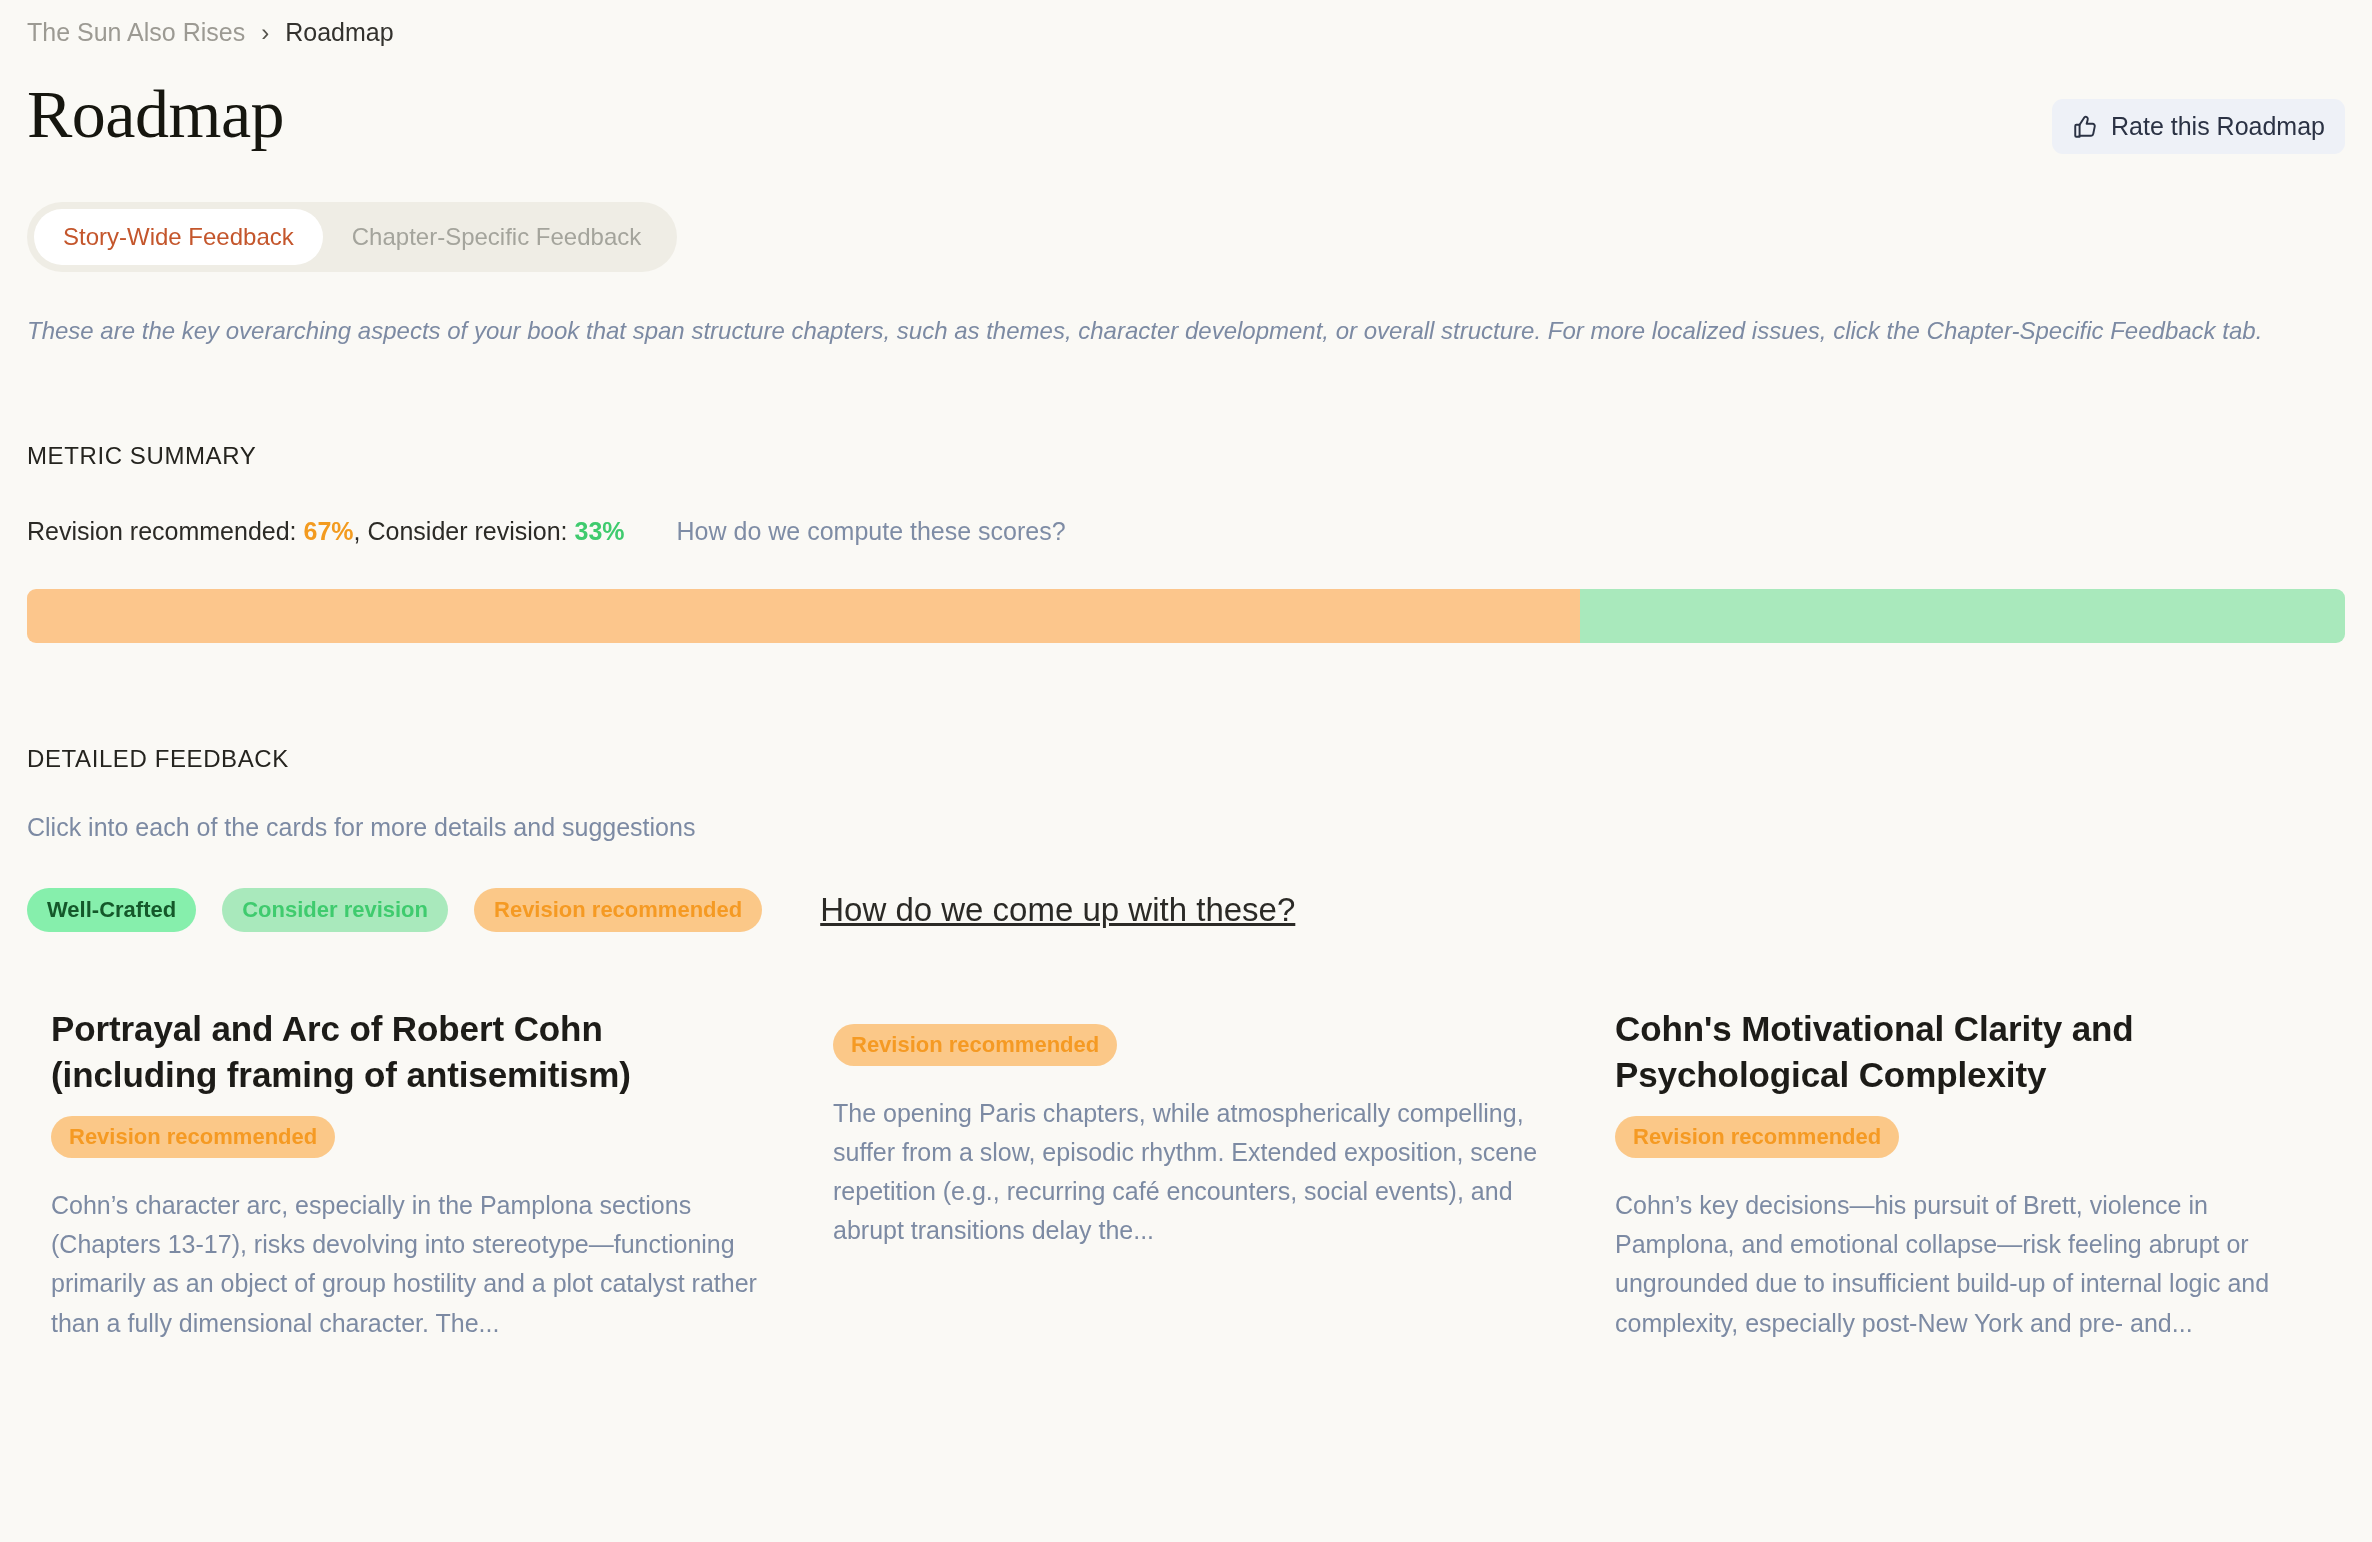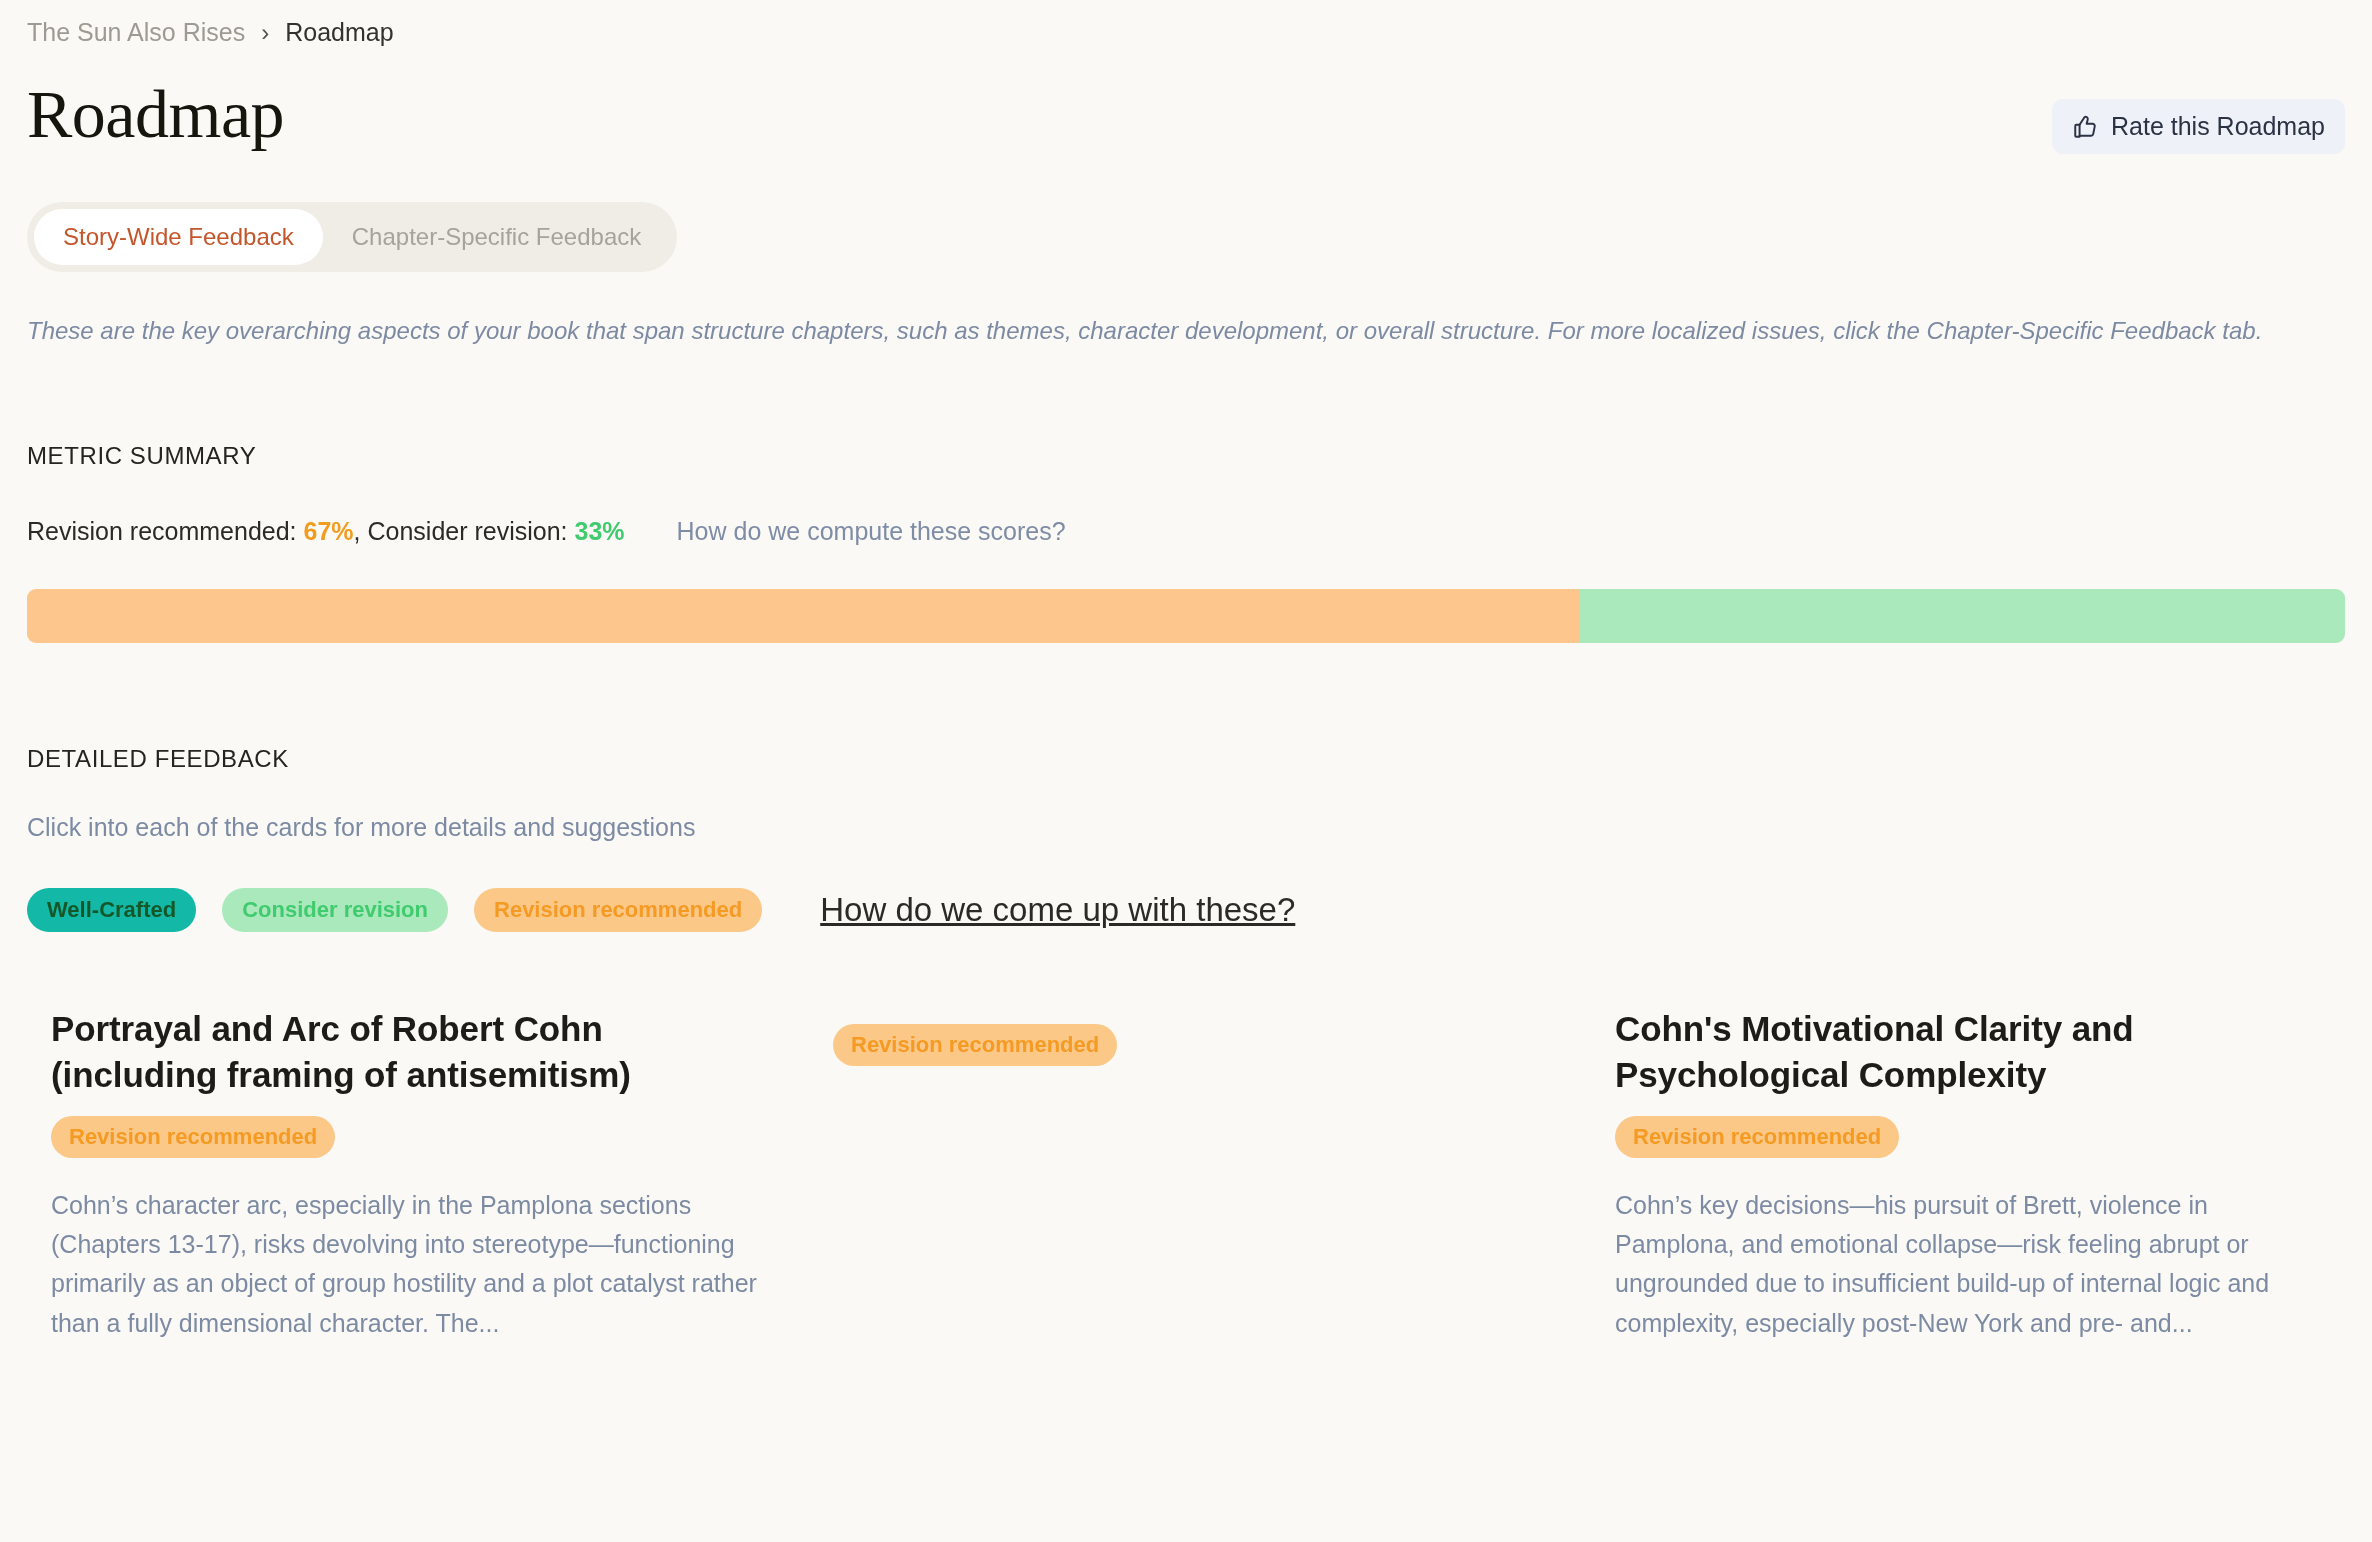--- a/index.html
+++ b/index.html
@@ -89,21 +89,21 @@
     margin-top: 40px; font-size: 25px; color: #7C8AA3;
   }
   .legend {
     margin-top: 46px; display: flex; align-items: center; gap: 26px;
   }
   .badge {
     border-radius: 999px; padding: 9px 20px;
     font-size: 22px; font-weight: bold; white-space: nowrap;
     cursor: pointer;
   }
-  .badge-well     { background: #14b8a6; color: #14582A; }
+  .badge-well     { background: #86efac; color: #14582A; }
   .badge-consider { background: #A9E9BC; color: #3FCB6E; }
   .badge-revision { background: #FBC888; color: #F59A23; }
   .legend-link {
     font-size: 33px; color: #2B2A26; text-decoration: underline;
     margin-left: 32px; cursor: pointer;
   }
 
   
   .cards {
     margin-top: 74px; display: grid;
@@ -193,20 +193,21 @@
       <div class="card-badge-wrap">
         <span class="card-badge">Revision recommended</span>
       </div>
       <div class="card-body">Cohn’s character arc, especially in the Pamplona sections (Chapters 13-17), risks devolving into stereotype—functioning primarily as an object of group hostility and a plot catalyst rather than a fully dimensional character. The...</div>
     </div>
 
     <div class="card">
       <div class="card-badge-wrap">
         <span class="card-badge">Revision recommended</span>
       </div>
+      <div class="card-body">The opening Paris chapters, while atmospherically compelling, suffer from a slow, episodic rhythm. Extended exposition, scene repetition (e.g., recurring café encounters, social events), and abrupt transitions delay the...</div>
     </div>
 
     <div class="card">
       <div class="card-title">Cohn's Motivational Clarity and Psychological Complexity</div>
       <div class="card-badge-wrap">
         <span class="card-badge">Revision recommended</span>
       </div>
       <div class="card-body">Cohn’s key decisions—his pursuit of Brett, violence in Pamplona, and emotional collapse—risk feeling abrupt or ungrounded due to insufficient build-up of internal logic and complexity, especially post-New York and pre- and...</div>
     </div>
 

